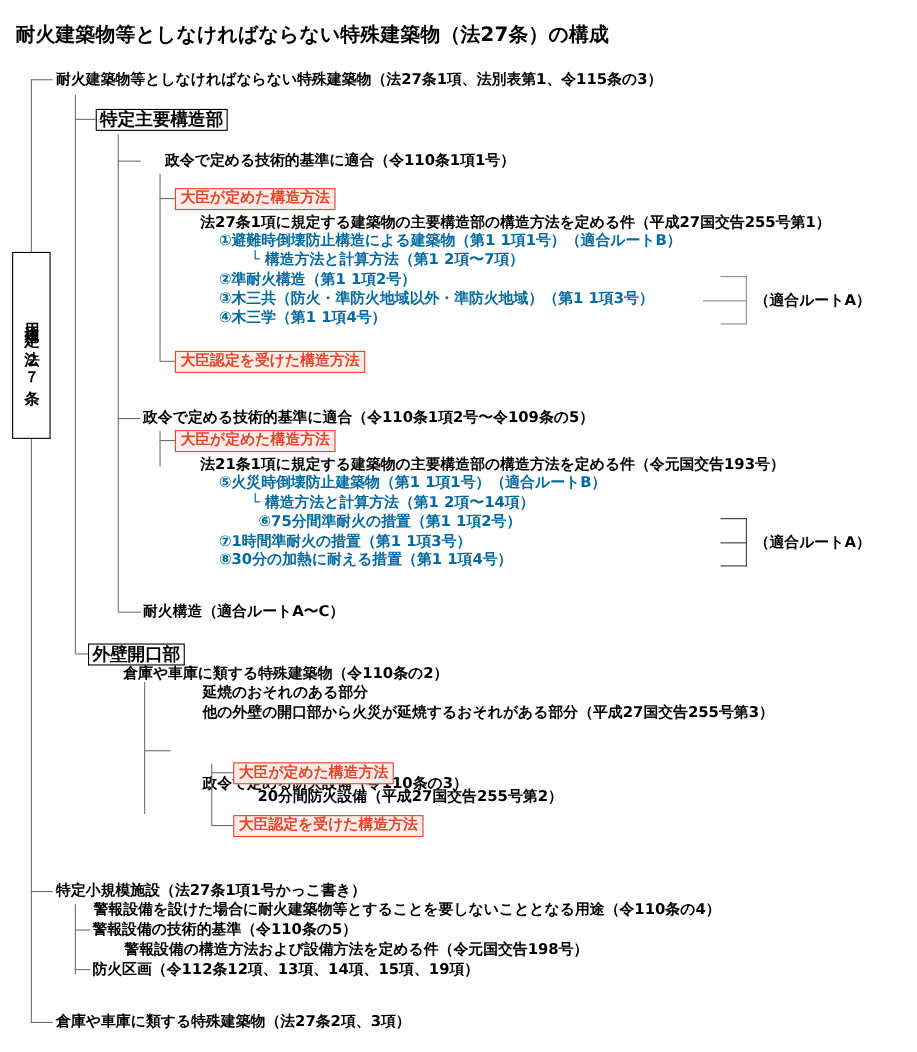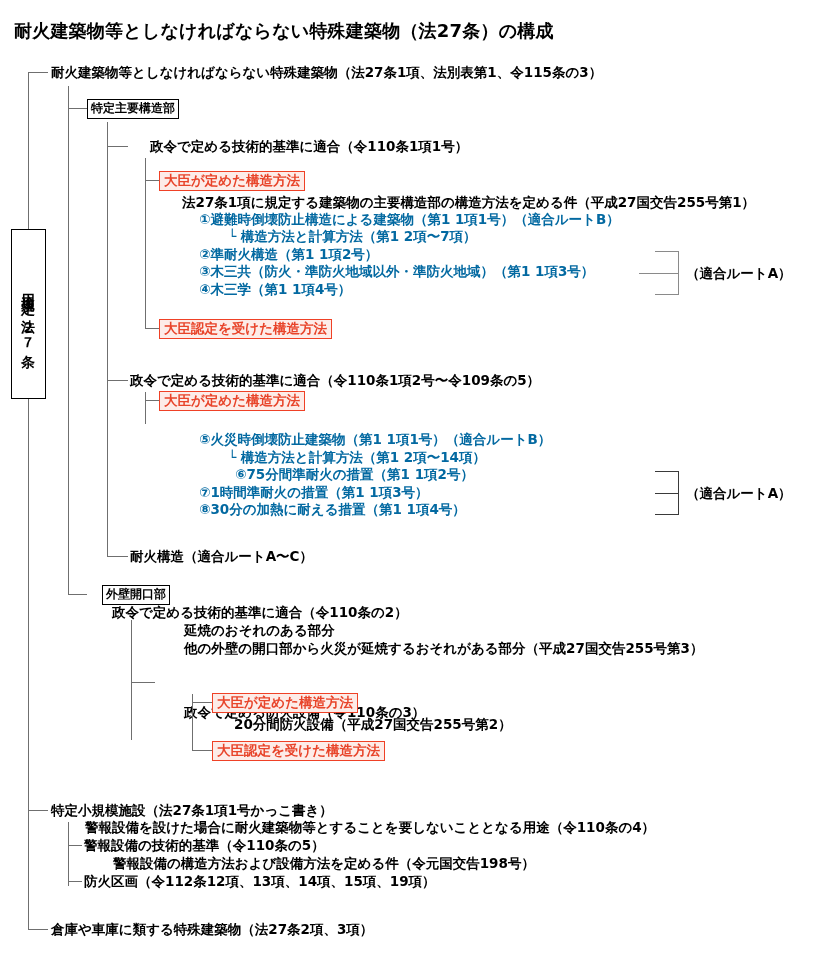--- a/index.html
+++ b/index.html
@@ -37,21 +37,21 @@
     font-size: 18px;
     font-weight: 700;
     color: #000000;
     letter-spacing: 0.2px;
   }
 
   
   .boxlabel {
     position: absolute;
     white-space: nowrap;
-    font-size: 12px;
+    font-size: 16px;
     font-weight: 700;
     color: #000000;
     border: 1px solid #000000;
     background: #ffffff;
     padding: 1px 3px 2px 3px;
     line-height: 15px;
   }
 
   
   .redbox {
@@ -171,42 +171,43 @@
   <div class="hline" style="left:145px; top:328px; width:14px;"></div>
   <div class="redbox" style="left:159px; top:319px;">大臣認定を受けた構造方法</div>
 
   <div class="hline" style="left:107px; top:380px; width:21px;"></div>
   <div class="t" style="left:130px; top:372px;">政令で定める技術的基準に適合（令110条1項2号〜令109条の5）</div>
 
   <div class="vline" style="left:145px; top:392px; height:32px;"></div>
   <div class="hline" style="left:145px; top:400px; width:14px;"></div>
   <div class="redbox" style="left:159px; top:391px;">大臣が定めた構造方法</div>
 
+  <div class="t" style="left:182px; top:414px;">法21条1項に規定する建築物の主要構造部の構造方法を定める件（令元国交告193号）</div>
 
   <div class="t blue" style="left:199px; top:431px;">⑤火災時倒壊防止建築物（第1 1項1号）（適合ルートB）</div>
   <div class="t blue" style="left:228px; top:449px;">└ 構造方法と計算方法（第1 2項〜14項）</div>
   <div class="t blue" style="left:199px; top:466px;margin-left:36px;">⑥75分間準耐火の措置（第1 1項2号）</div>
   <div class="t blue" style="left:199px; top:484px;">⑦1時間準耐火の措置（第1 1項3号）</div>
   <div class="t blue" style="left:199px; top:501px;">⑧30分の加熱に耐える措置（第1 1項4号）</div>
 
   <div class="bracket dk" style="left:655px; top:471px; width:24px; height:44px;">
     <div class="bk-spine"></div>
       <div class="bk-top"></div>
     <div class="bk-bot"></div>
       <div class="bk-mid"></div>
   </div>
   <div class="t" style="left:686px; top:485px;">（適合ルートA）</div>
 
   <div class="hline" style="left:107px; top:556px; width:21px;"></div>
   <div class="t" style="left:130px; top:548px;">耐火構造（適合ルートA〜C）</div>
 
   <div class="hline" style="left:68px; top:594px; width:19px;"></div>
-  <div class="boxlabel" style="left:102px; top:585px;">外壁開口部</div>
-
-  <div class="t" style="left:112px; top:604px;">政令で定める技術的基準に適合（令110条の2）</div>
+  <div class="boxlabel" style="left:80px; top:585px;">外壁開口部</div>
+
+  <div class="t" style="left:112px; top:604px;">倉庫や車庫に類する特殊建築物（令110条の2）</div>
 
   <div class="vline" style="left:131px; top:620px; height:120px;"></div>
 
   <div class="t" style="left:184px; top:622px;">延焼のおそれのある部分</div>
   <div class="t" style="left:184px; top:640px;">他の外壁の開口部から火災が延焼するおそれがある部分（平成27国交告255号第3）</div>
 
   <div class="hline" style="left:131px; top:682px; width:24px;"></div>
   <div class="t" style="left:158px; top:704px;padding-left:26px;">政令で定める防火設備（令110条の3）</div>
 
   <div class="vline" style="left:192px; top:694px; height:56px;"></div>

